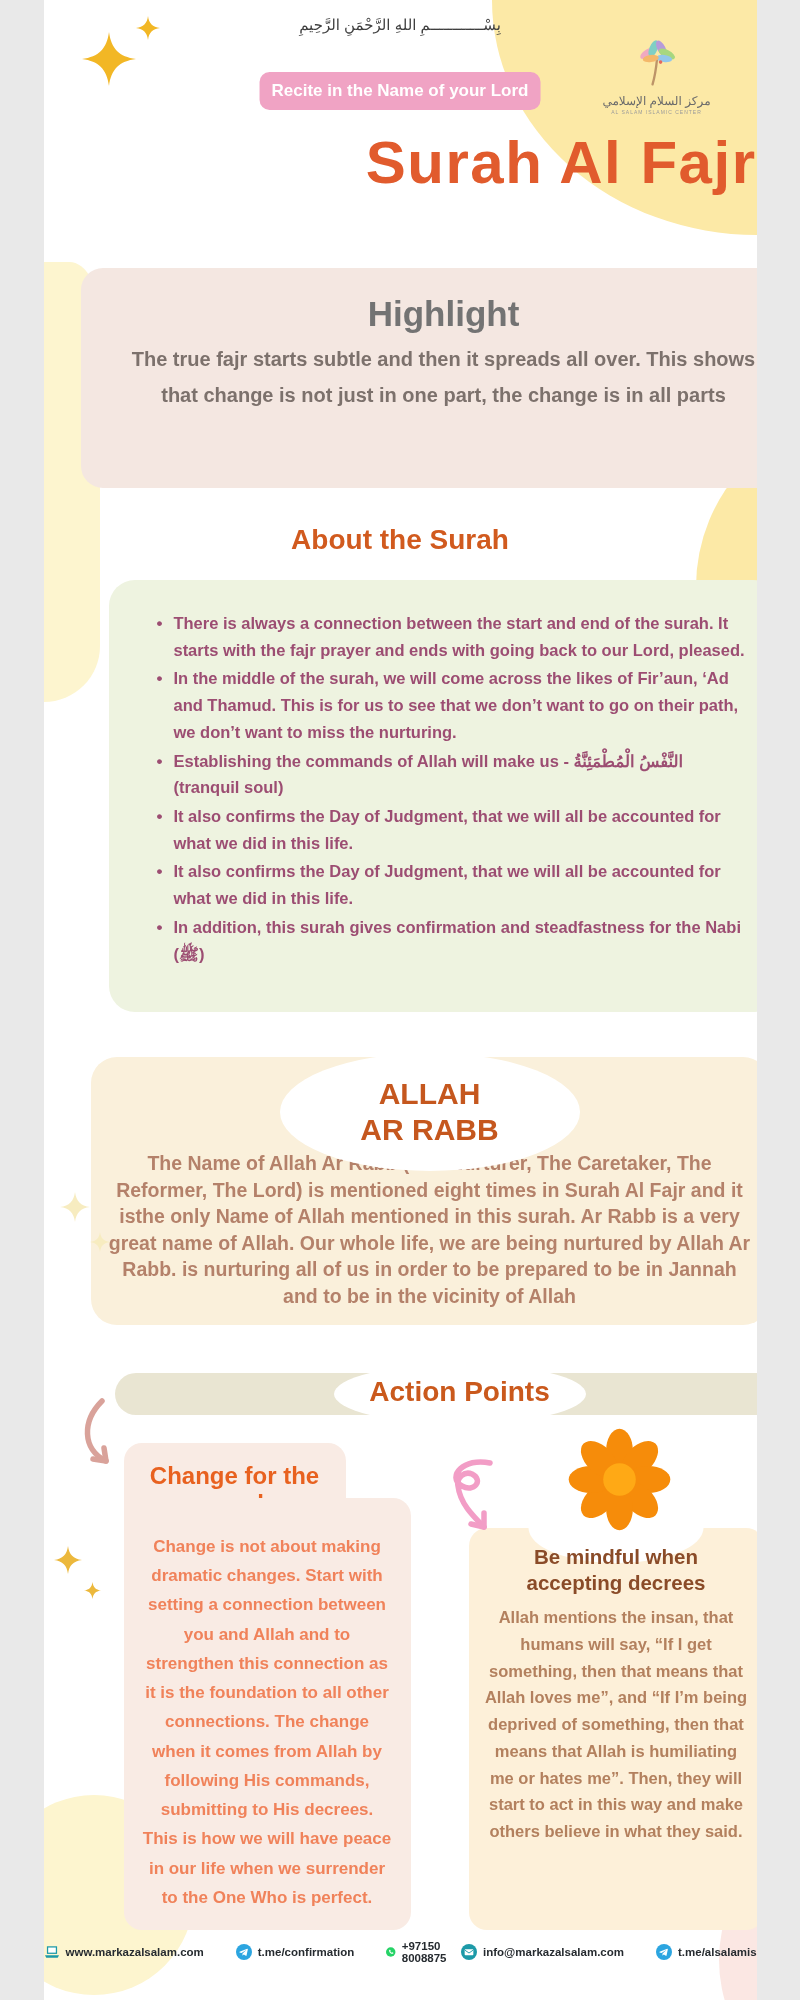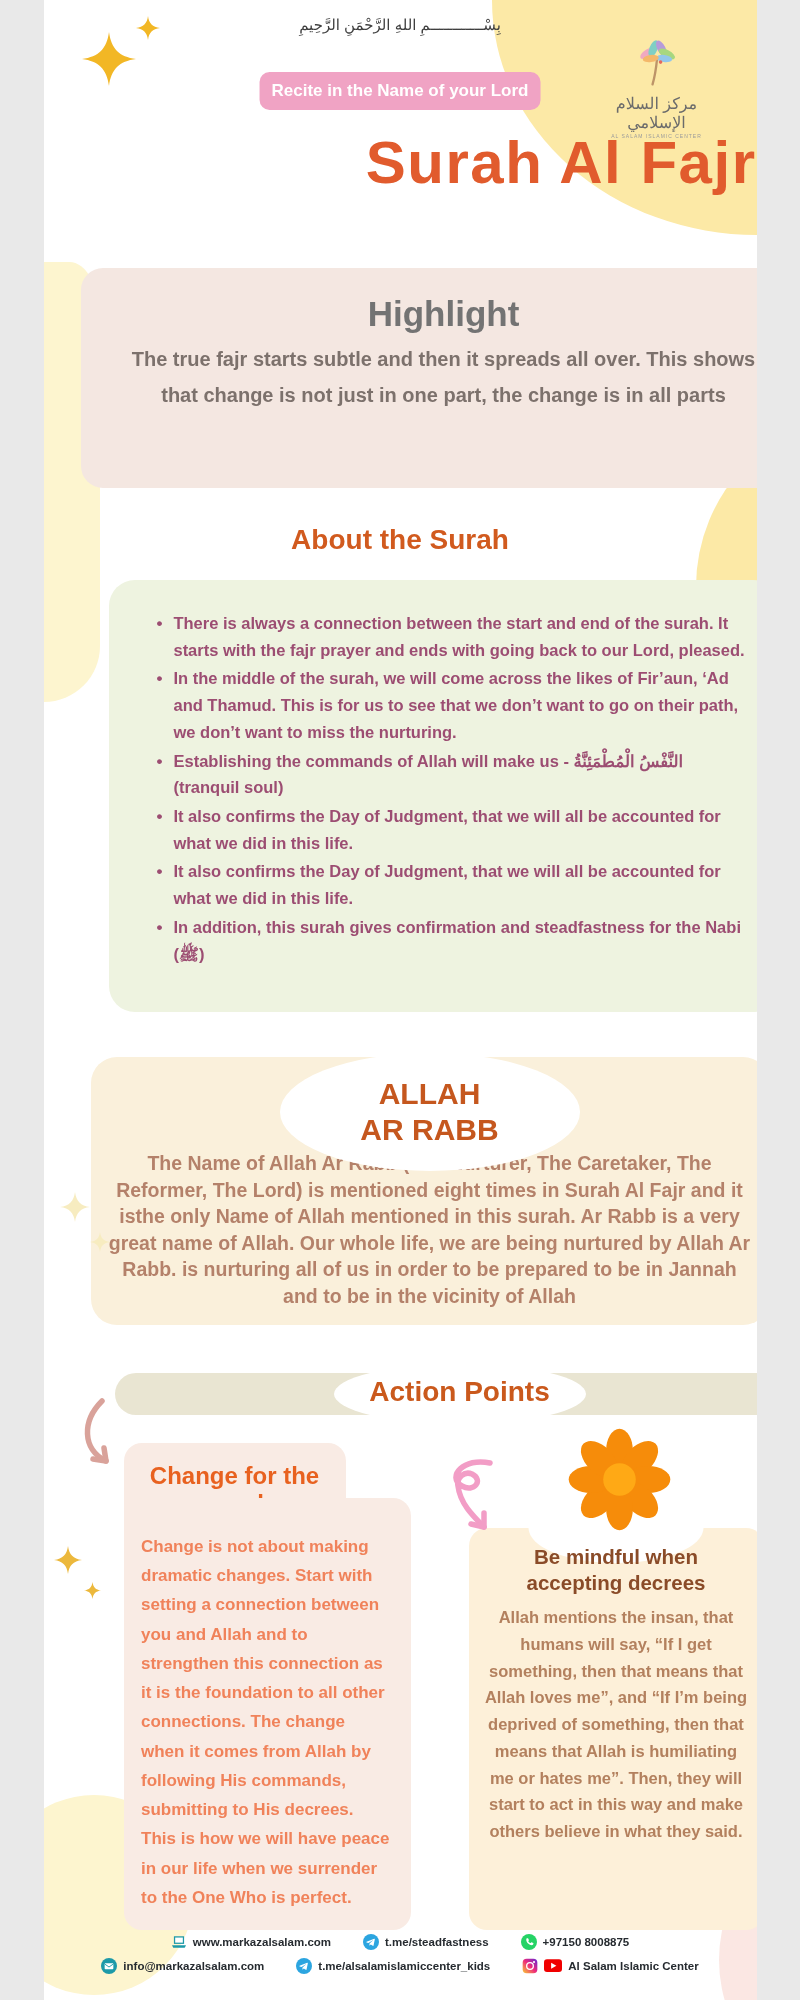--- a/index.html
+++ b/index.html
@@ -15,21 +15,21 @@
   .blob-left { left:0; top:262px; width:56px; height:440px; background:#fdf5cf; border-radius:0 120px 220px 0 / 0 220px 220px 0; }
   .circle-right-mid { left:652px; top:412px; width:350px; height:350px; background:#fce9a6; border-radius:50%; }
   .circle-bottom-left { left:-50px; top:1795px; width:200px; height:200px; background:#fdf5cf; border-radius:50%; }
   .circle-right-pink { left:735px; top:1600px; width:170px; height:170px; background:#fbe7e3; border-radius:50%; }
   .blob-bottom-right { left:675px; top:1815px; width:290px; height:290px; background:#fbe7e3; border-radius:50%; }
   .sparkle { position:absolute; z-index:3; }
   
   .bismillah { position:absolute; top:16px; left:0; width:100%; text-align:center;
     font-size:15px; color:#3f3f3f; z-index:2; }
   .logo { position:absolute; top:38px; right:42px; width:116px; text-align:center; z-index:3; }
-  .logo-ar { font-size:16px; color:#6b6b6b; margin-top:2px; }
+  .logo-ar { font-size:12px; color:#6b6b6b; margin-top:2px; }
   .logo-en { font-size:5px; letter-spacing:1px; color:#9b9b9b; margin-top:1px; }
   .badge { position:absolute; top:72px; left:50%; transform:translateX(-50%);
     background:#f0a3c4; color:#ffffff; font-weight:700; font-size:17px;
     padding:9px 12px; border-radius:10px; z-index:2; white-space:nowrap; }
   .title { position:absolute; top:128px; left:0; width:100%; text-align:right;
     font-size:60px; font-weight:800; letter-spacing:1.5px; color:#e15b2d; z-index:2; }
   
   .highlight-box { position:absolute; left:37px; top:268px; width:726px; height:220px;
     background:#f4e7e1; border-radius:22px; z-index:2; text-align:center; }
   .highlight-box h2 { margin-top:26px; font-size:35px; font-weight:800; color:#737373; }
@@ -59,35 +59,35 @@
     background:#e9e5d2; border-radius:21px; z-index:2;margin-top:20px; }
   .action-ellipse { position:absolute; left:50%; top:-9px; transform:translateX(-50%);
     width:252px; height:60px; background:#ffffff; border-radius:50%; }
   .action-bar h3 { position:absolute; left:0; top:3px; width:100%; text-align:center;
     font-size:28px; font-weight:800; color:#ca591c; }
   
   .card-left-tab { position:absolute; left:80px; top:1443px; width:222px; height:90px;
     background:#f9ebe4; border-radius:18px; z-index:2; text-align:center; }
   .card-left-tab h4 { margin-top:19px; font-size:24px; font-weight:800; color:#e8611f; }
   .card-left { position:absolute; left:80px; top:1498px; width:287px; height:432px;
-    background:#f9ebe4; border-radius:18px; z-index:2; text-align:left; }
+    background:#f9ebe4; border-radius:18px; z-index:2; text-align:center; }
   .card-left p { margin:34px auto 0; width:252px; font-size:17px; font-weight:700;
     color:#f0825a; line-height:1.72; }
   .card-right { position:absolute; left:425px; top:1528px; width:295px; height:402px;
     background:#fdf0d9; border-radius:18px; z-index:2; text-align:center; }
   .card-right .notch { position:absolute; left:50%; top:-35px; transform:translateX(-50%);
     width:175px; height:70px; background:#ffffff; border-radius:50%; }
   .card-right h4 { position:relative; margin:16px auto 0; width:220px; font-size:20.5px;
     font-weight:800; color:#8a4b28; line-height:1.25; }
   .card-right p { margin:9px auto 0; width:268px; font-size:16.5px; font-weight:700;
     color:#b3805e; line-height:1.62; }
   .arrow-svg, .flower-svg { position:absolute; z-index:4; }
   
   .footer { position:absolute; left:0; top:1934px; width:100%; display:flex;
-    flex-direction:column; gap:8px; align-items:center; z-index:5; }
+    flex-direction:row; gap:8px; align-items:center; z-index:5; }
   .frow { display:flex; gap:32px; align-items:center; }
   .fitem { display:flex; gap:6px; align-items:center; font-size:11.5px;
     font-weight:700; color:#262b30; }
   .fitem svg { display:block; }
 </style>
 </head>
 <body>
 
 <div class="poster">
 
@@ -247,21 +247,21 @@
             <rect x="6" y="4" width="12" height="8" fill="#ffffff"></rect>
           <path d="M1 16h22l-2 4H3z" fill="#1d9aa8"></path>
         </svg>
         <span>www.markazalsalam.com</span>
       </span>
       <span class="fitem">
         <svg width="16" height="16" viewBox="0 0 24 24">
           <circle cx="12" cy="12" r="12" fill="#2ca5e0"></circle>
           <path d="M5.4 11.7l11.4-4.4c.6-.2 1.1.1.9.9l-1.9 9.1c-.1.6-.5.8-1.1.5l-3-2.2-1.4 1.4c-.2.2-.4.3-.7.3l.2-3 5.4-4.9c.2-.2 0-.3-.3-.1l-6.7 4.2-2.8-.9c-.6-.2-.6-.6 0-.9z" fill="#ffffff"></path>
         </svg>
-        <span>t.me/steadfastness</span>
+        <span>t.me/confirmation</span>
       </span>
       <span class="fitem">
         <svg width="16" height="16" viewBox="0 0 24 24">
           <circle cx="12" cy="12" r="12" fill="#25d366"></circle>
           <path d="M8.1 7.2c.4-.9 1-.9 1.4-.9h.6c.2 0 .5 0 .7.5l1 2.3c.1.2.1.5-.1.7l-.6.7c-.1.2-.2.4 0 .7.6 1 1.6 1.9 2.7 2.4.3.1.5.1.7-.1l.7-.8c.2-.2.4-.3.7-.2l2.3 1.1c.4.2.5.4.5.7 0 1.3-1.1 2.4-2.4 2.4-3.9 0-8.4-3.9-8.4-8 0-.6.1-1.1.2-1.5z" fill="#ffffff"></path>
         </svg>
         <span>+97150 8008875</span>
       </span>
     </div>
     <div class="frow">

